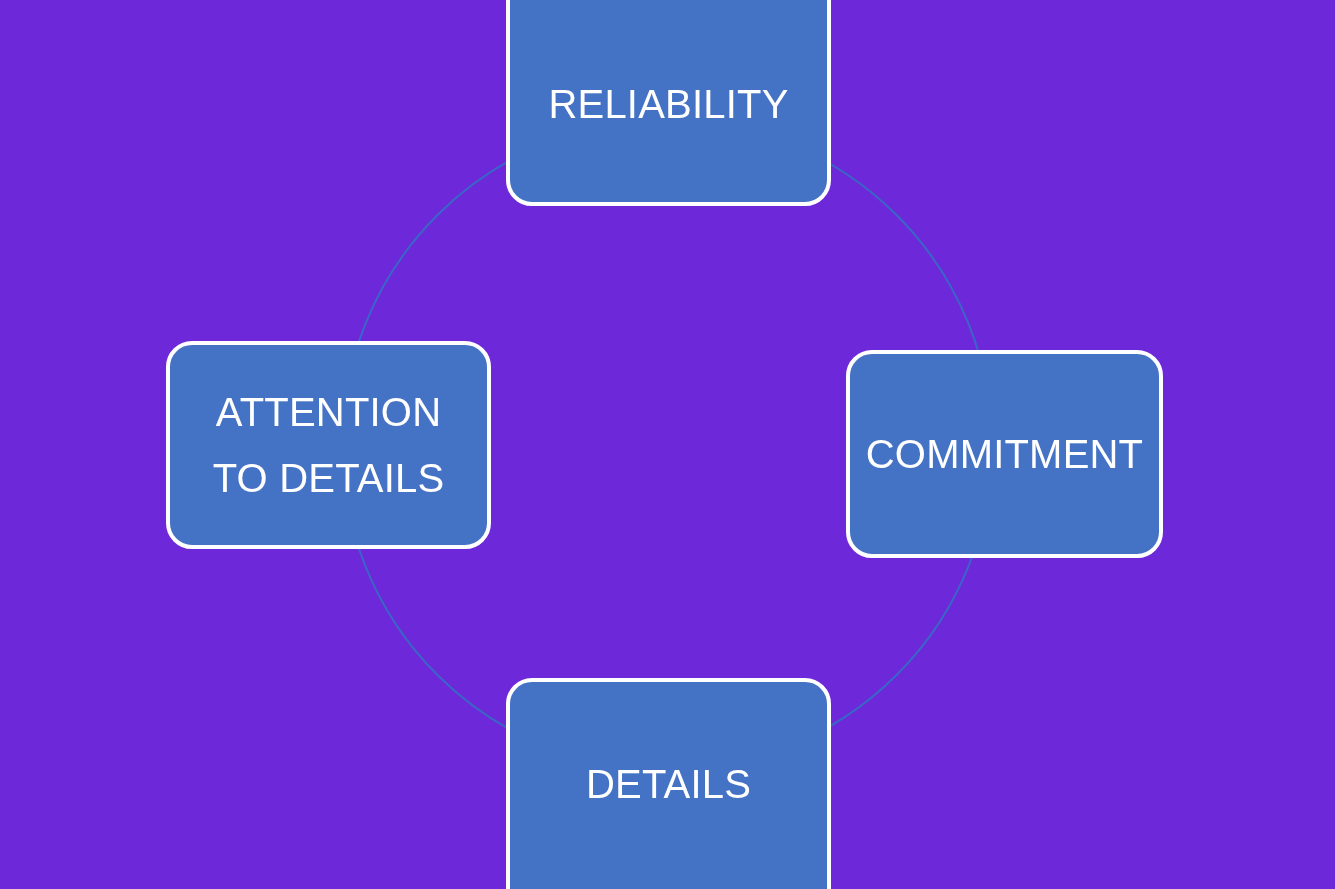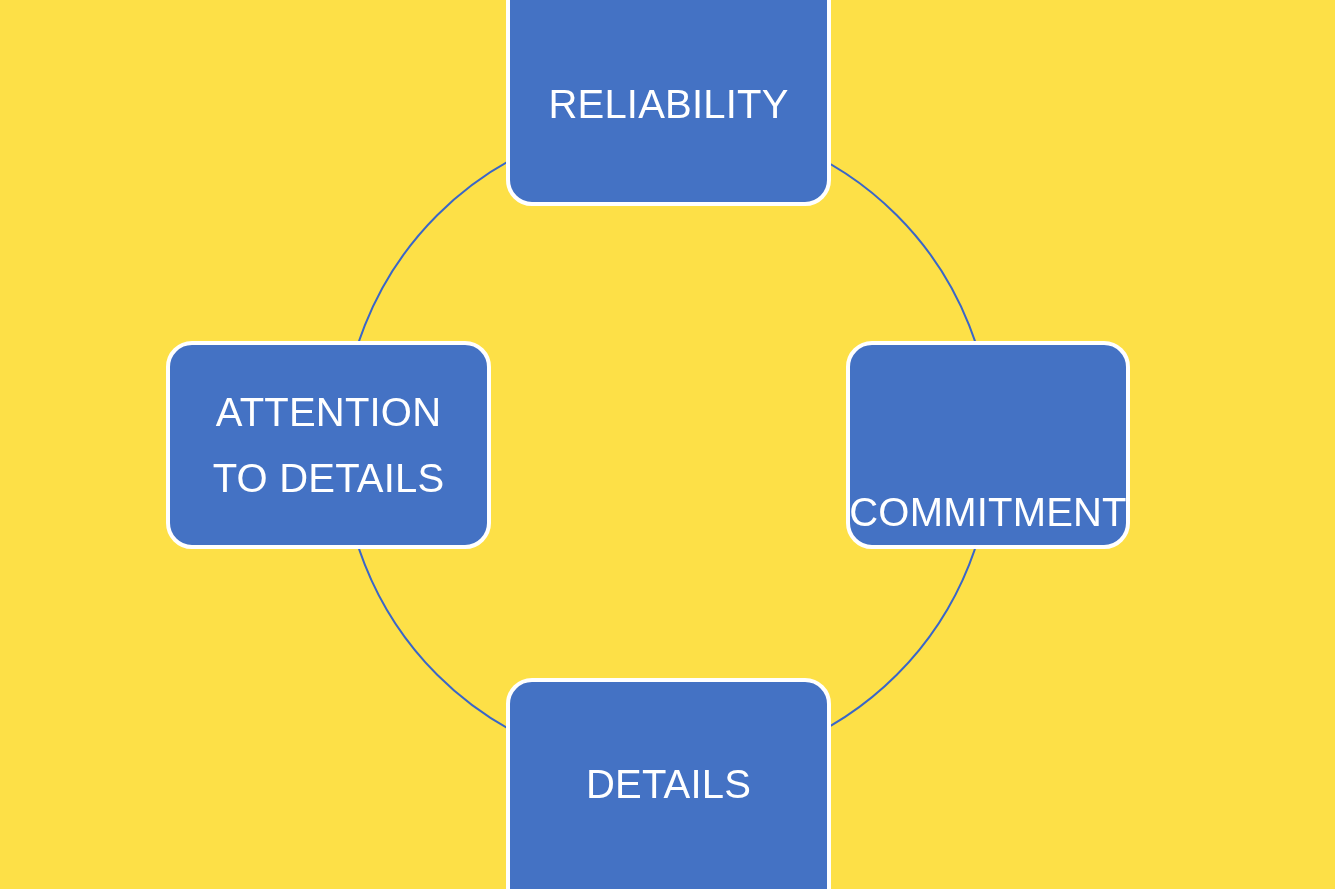--- a/index.html
+++ b/index.html
@@ -62,24 +62,23 @@
     width: 325px;
     height: 272px;
   }
   #node-top .node-label {
     transform: translateY(34px);
   }
 
   
   #node-right {
     left: 846px;
-    top: 341px;
-    width: 284px;
+    top: 350px;
+    width: 317px;
     height: 208px;
-    align-items: flex-end;
   }
 
   
   #node-left {
     left: 166px;
     top: 341px;
     width: 325px;
     height: 208px;
   }
 
@@ -90,21 +89,21 @@
     width: 325px;
     height: 272px;
   }
   #node-bottom .node-label {
     transform: translateY(-30px);
   }
 </style>
 </head>
 <body style="background: rgb(0, 0, 0);">
 
-<div id="canvas" style="background: #fde047;">
+<div id="canvas" style="background: #6d28d9;">
 
   <svg id="ring-svg" viewBox="0 0 1335 889" xmlns="http://www.w3.org/2000/svg">
     <circle id="ring-circle" cx="667" cy="445" r="325" fill="none" stroke="#3A66C8" stroke-width="2"></circle>
   </svg>
 
   <div class="node" id="node-top" style="background: rgb(68, 114, 196); border-color: rgb(255, 255, 255); border-radius: 26px;">
     <span class="node-label" style="color: rgb(255, 255, 255);">RELIABILITY</span>
   </div>
 
   <div class="node" id="node-right" style="background: rgb(68, 114, 196); border-color: rgb(255, 255, 255); border-radius: 26px;">

